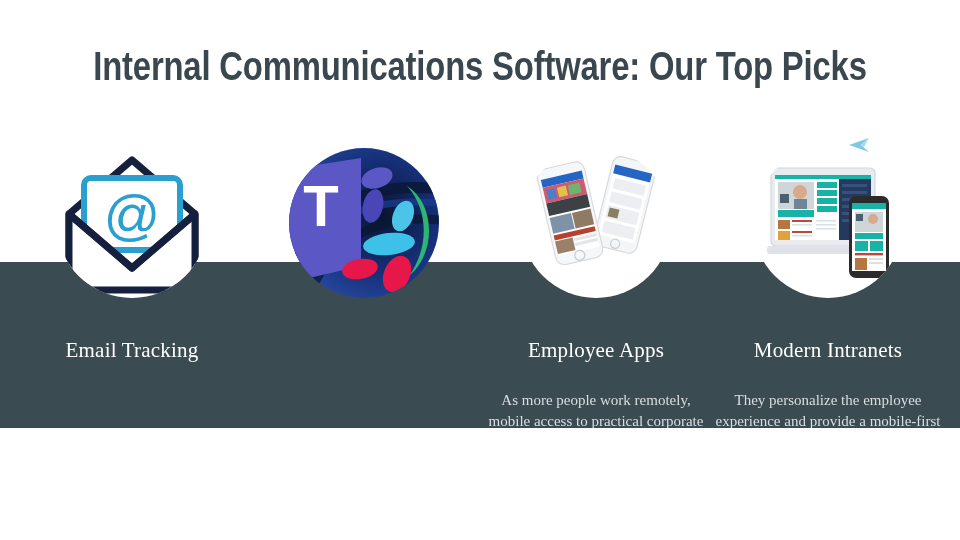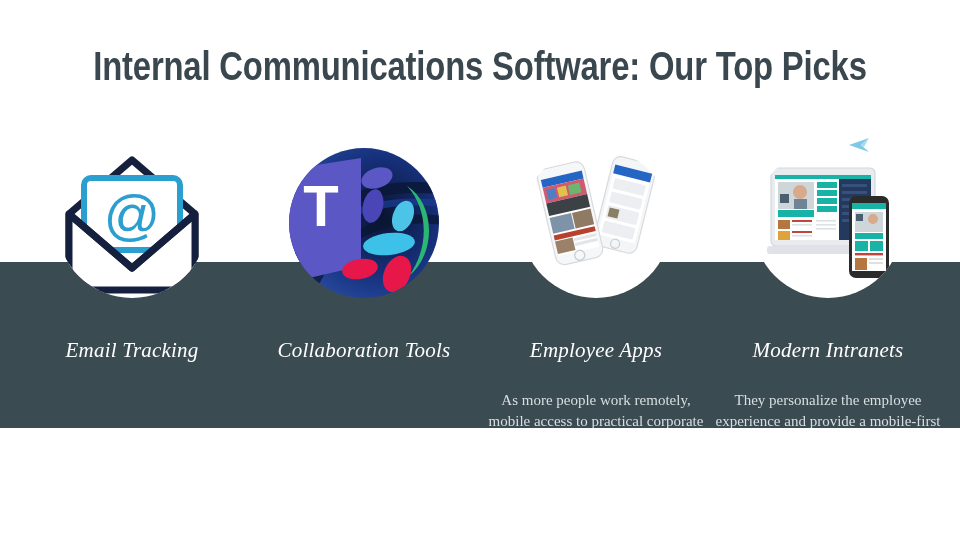--- a/index.html
+++ b/index.html
@@ -87,21 +87,20 @@
   .heading {
     position: absolute;
     top: 198px;
     left: 0;
     width: 232px;
     text-align: center;
     font-family: "Liberation Serif", "DejaVu Serif", serif;
     font-size: 21px;
     color: #ffffff;
     letter-spacing: 0.2px;
-    font-style: italic;
   }
   .body-text {
     position: absolute;
     top: 250px;
     left: 0;
     width: 232px;
     text-align: center;
     font-family: "Liberation Serif", "DejaVu Serif", serif;
     font-size: 15px;
     line-height: 21px;
@@ -182,21 +181,20 @@
 
           <ellipse cx="88" cy="30" rx="16" ry="10" transform="rotate(-18 88 30)" fill="#5b57c4"></ellipse>
           <ellipse cx="84" cy="58" rx="10" ry="17" transform="rotate(12 84 58)" fill="#4a46b8"></ellipse>
           <ellipse cx="114" cy="68" rx="10" ry="16" transform="rotate(22 114 68)" fill="#4cc4e8"></ellipse>
           <ellipse cx="100" cy="96" rx="26" ry="11" transform="rotate(-6 100 96)" fill="#3ec1e8"></ellipse>
           <ellipse cx="71" cy="121" rx="18" ry="10" transform="rotate(-10 71 121)" fill="#e8174a"></ellipse>
           <ellipse cx="108" cy="126" rx="13" ry="19" transform="rotate(24 108 126)" fill="#e8174a"></ellipse>
         </g>
       </svg>
     </div>
-    <div class="heading">Collaboration Tools</div>
   </div>
 
   <div class="col" id="col-3">
     <div class="icon-wrap">
       <div class="icon-disc"></div>
       <svg class="icon-art" viewBox="0 0 150 150">
         <defs>
             <clipPath id="clipDisc4">
               <circle cx="75" cy="75" r="75"></circle>
             </clipPath>

